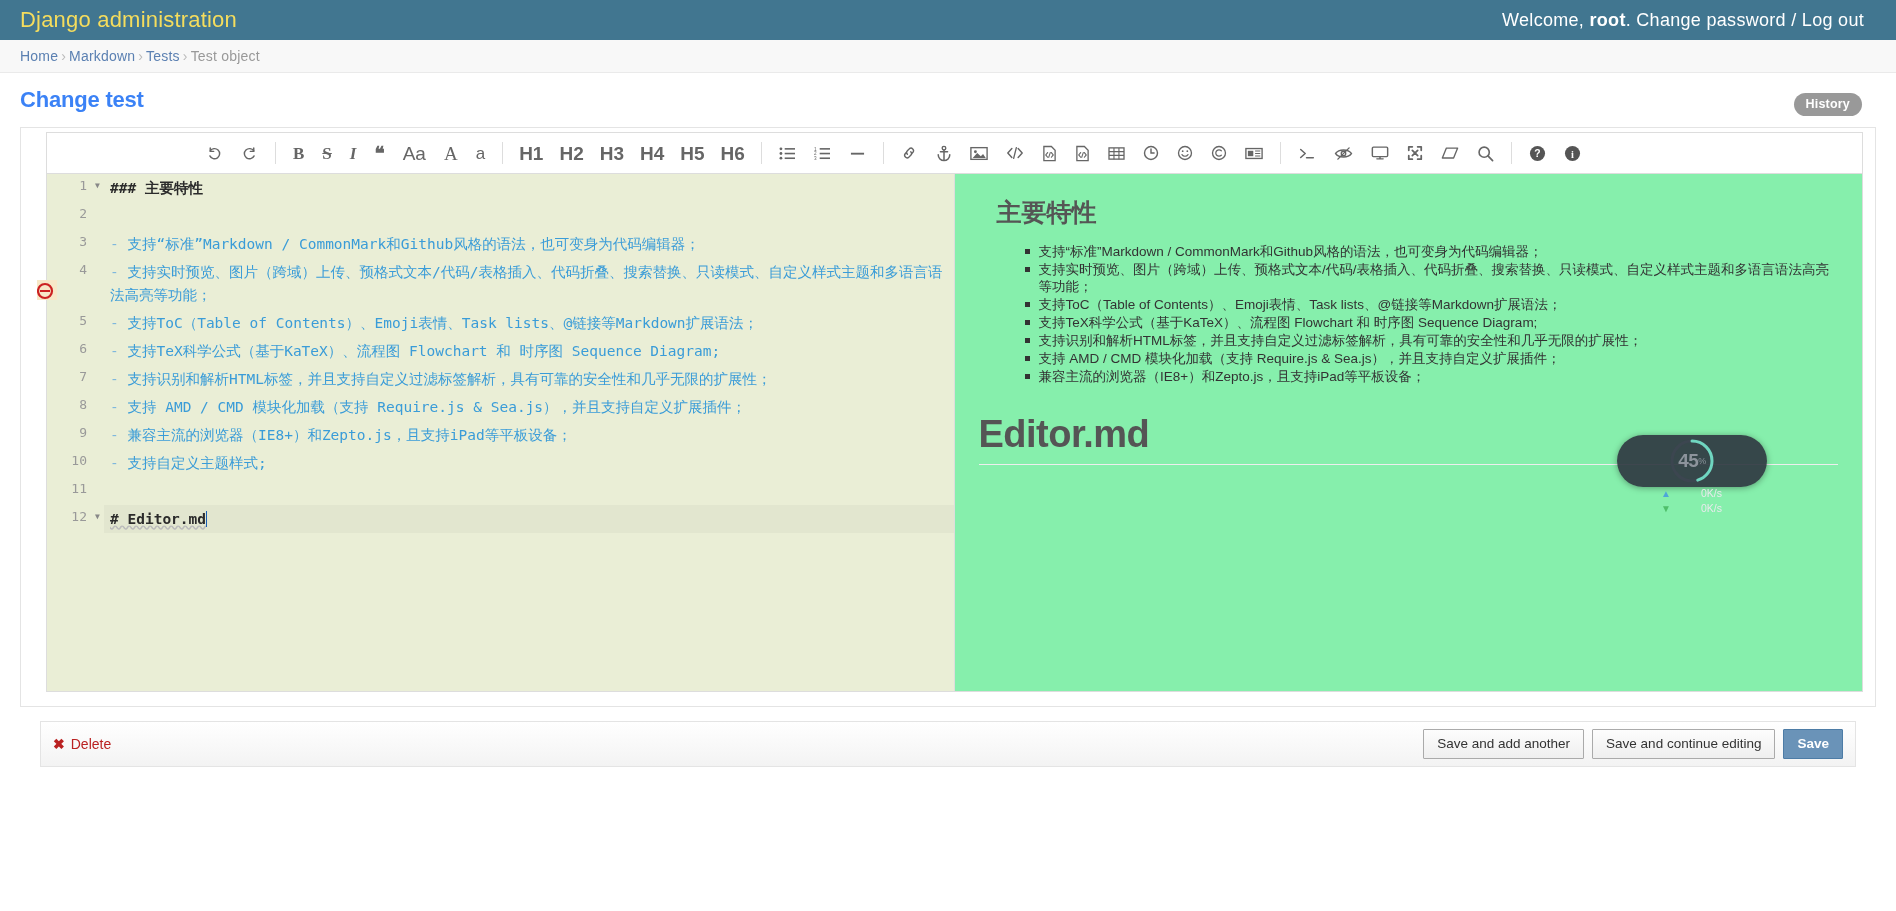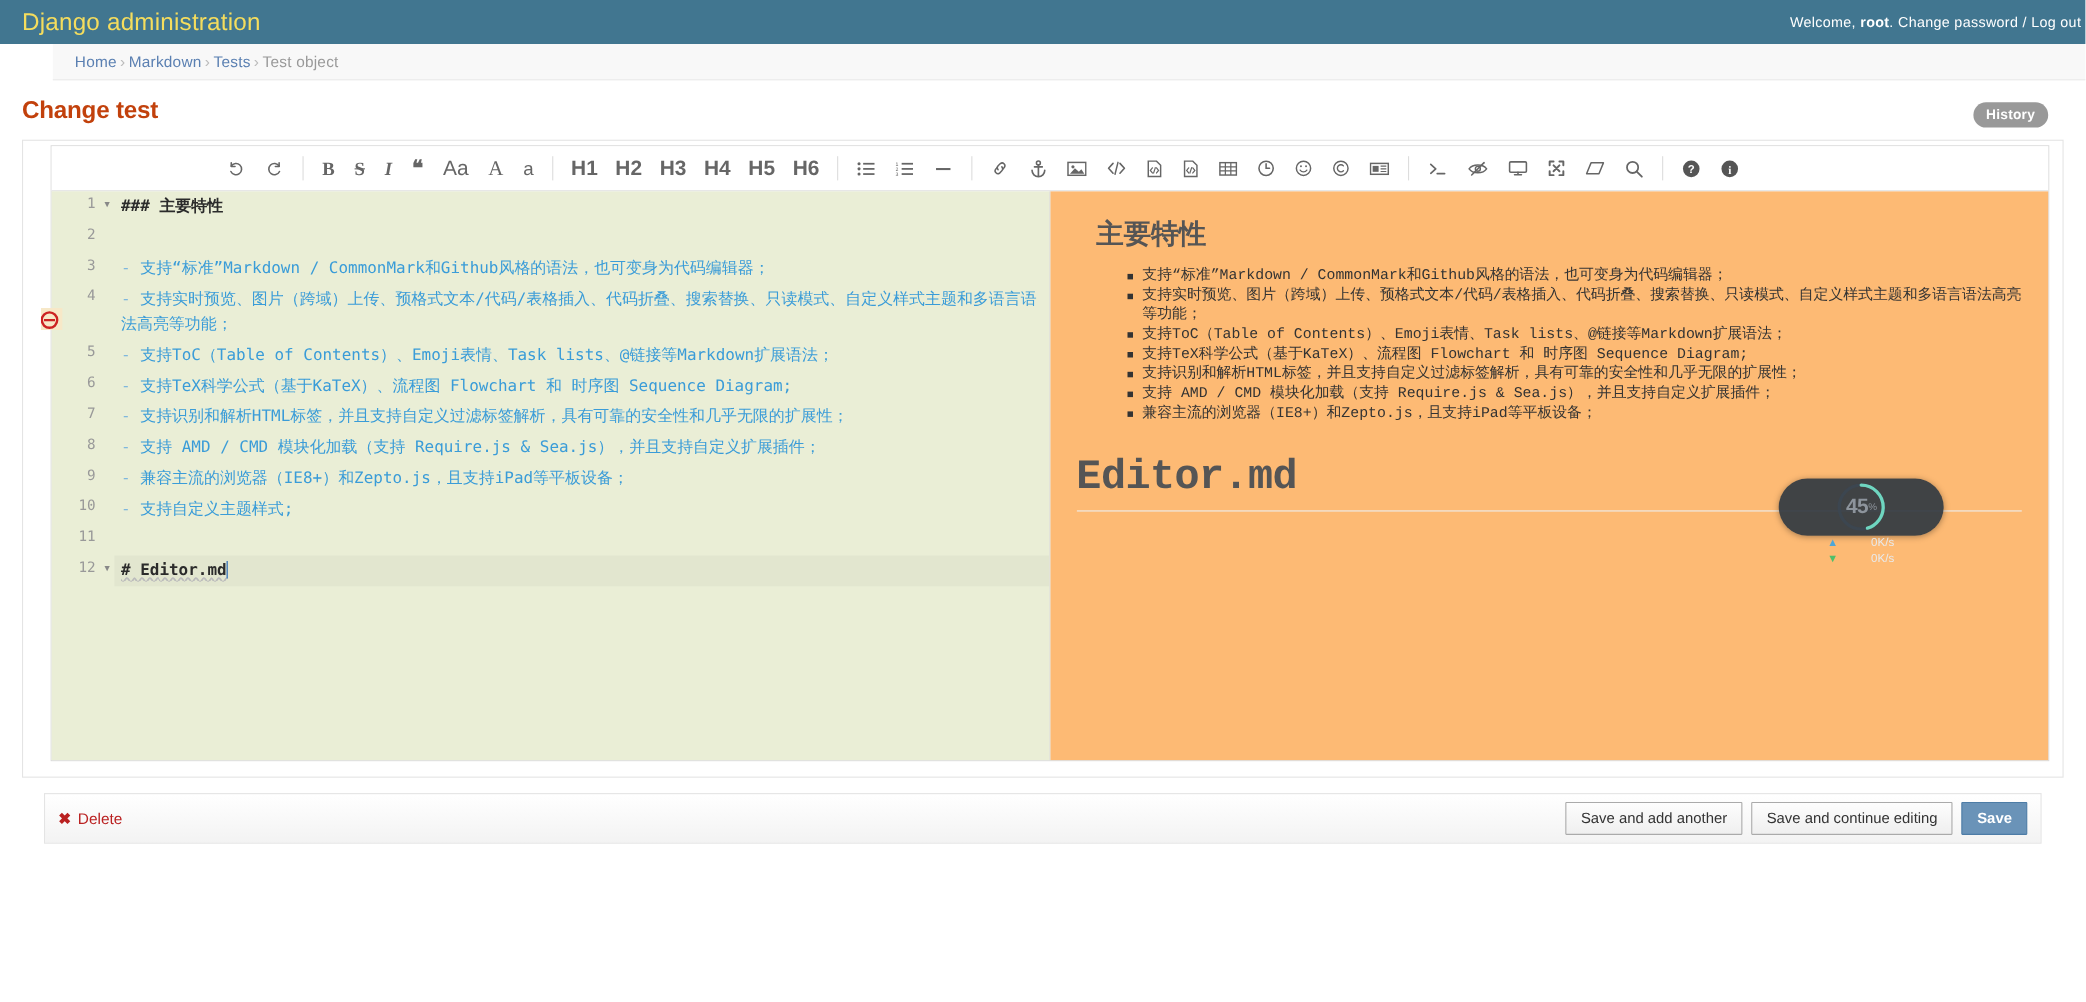--- a/index.html
+++ b/index.html
@@ -25,39 +25,38 @@
   }
   #branding h1 {
     margin: 0;
     font-size: 22px;
     font-weight: 300;
     color: #f5dd5d;
     letter-spacing: .2px;
   }
   #user-tools {
     position: absolute;
-    right: 4px;
+    right: 32px;
     top: 50%;
     transform: translateY(-50%);
-    font-size: 13px;
+    font-size: 18px;
     color: #fff;
     letter-spacing: .3px;
   }
   #user-tools a { color: #fff; text-decoration: none; }
   #user-tools strong { font-weight: bold; }
 
   
   div.breadcrumbs {
     background: #f8f8f8;
     padding: 8px 20px;
     border-bottom: 1px solid #eaeaea;
     color: #999;
     font-size: 14px;
     letter-spacing: .2px;
-    margin-left: 48px;
   }
   div.breadcrumbs a { color: #5b80b2; text-decoration: none; }
   div.breadcrumbs .sep { color: #bbb; padding: 0 3px; }
 
   
   #content {
     padding: 14px 20px 0 20px;
     position: relative;
   }
   #object-tools {
@@ -76,21 +75,21 @@
     font-weight: bold;
     padding: 4px 12px 5px 12px;
     border-radius: 15px;
     text-decoration: none;
     letter-spacing: .2px;
   }
   h1.page-title {
     margin: 0 0 14px 0;
     font-size: 22px;
     font-weight: bold;
-    color: #c2410c;
+    color: #3b82f6;
     letter-spacing: -.2px;
   }
 
   
   .module {
     border: 1px solid #e4e4e4;
     background: #fff;
     position: relative;
     padding: 0;
   }
@@ -209,25 +208,24 @@
     height: 16px;
     background: #1a5fb4;
     vertical-align: -3px;
     margin-left: 0px;
   }
   .squiggle { text-decoration: underline wavy #bbb; text-decoration-skip-ink: none; }
   .cm-filler { background: #eaeed6; flex: 1 1 auto; }
 
   .preview-pane {
     width: 50%;
-    background: #fdba74;
+    background: #86efac;
     overflow: hidden;
     padding: 18px 24px 10px 24px;
     position: relative;
-    font-family: Liberation Mono, monospace;
   }
   .preview-pane h3.pv-h3 {
     margin: 4px 0 14px 18px;
     font-size: 25px;
     color: #555;
     font-weight: bold;
   }
   .preview-pane ul.pv-list {
     margin: 0 0 28px 0;
     padding-left: 46px;

